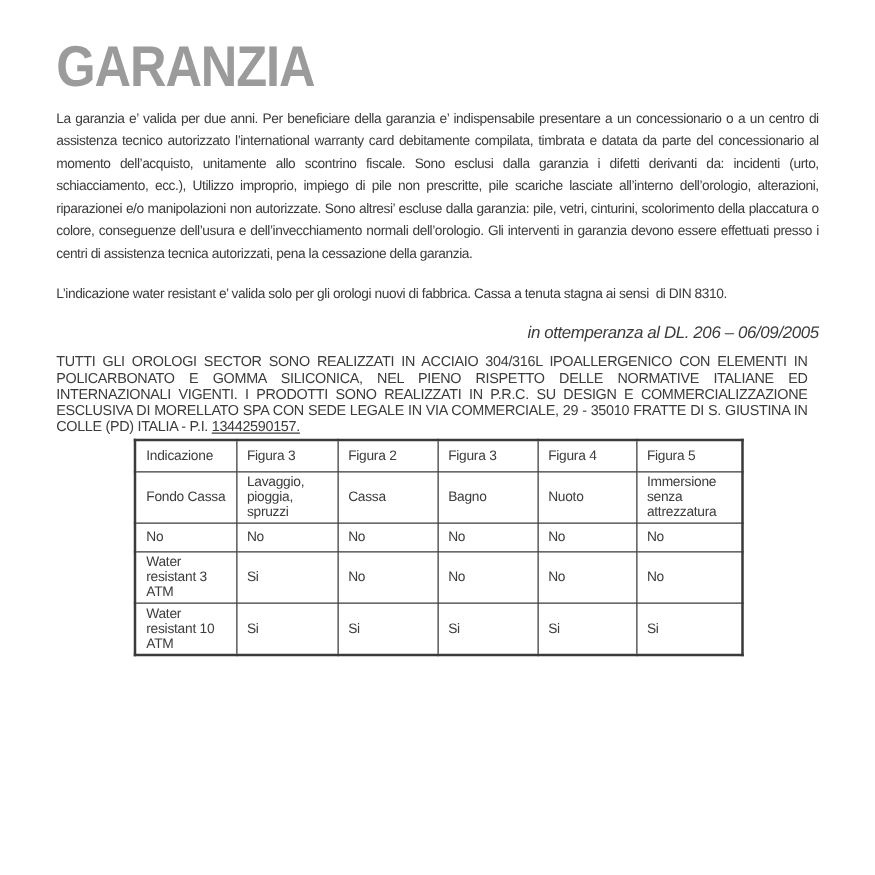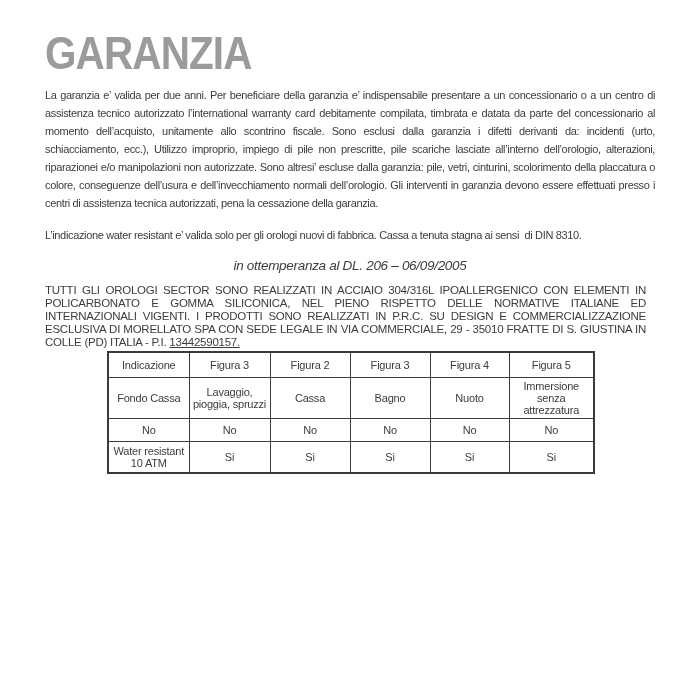--- a/index.html
+++ b/index.html
@@ -33,21 +33,21 @@
     font-size: 11px;
     line-height: 18px;
     letter-spacing: -0.35px;
     text-align: justify;
   }
   p.law-ref {
     margin: 0 0 11px 0;
     font-size: 13.5px;
     font-style: italic;
     letter-spacing: -0.3px;
-    text-align: center;
+    text-align: right;
   }
   p.upper-par {
     margin: 0 9px 2px 0;
     font-size: 11.5px;
     line-height: 13px;
     letter-spacing: -0.25px;
     text-align: justify;
   }
   .underline { text-decoration: underline; }
 
@@ -57,23 +57,22 @@
     margin-left: 62px;
     width: 486px;
     font-size: 11px;
     line-height: 12px;
     letter-spacing: -0.2px;
     color: #3c3c3c;
     border: 2px solid #3a3a3a;
   }
   table.wr-table td {
     border: 1px solid #3a3a3a;
-    text-align: center;
     vertical-align: middle;
-    padding: 2px 3px;
+    padding: 2px 8px;
     margin-top: 36px;
   }
   tr.row-h1 td { height: 20px; }
   tr.row-h2 td { height: 28px; }
   tr.row-no td { height: 18px; }
   tr.row-tall td { height: 26px; }
 </style>
 </head>
 <body>
 
@@ -117,20 +116,28 @@
       </tr>
       <tr class="row-no">
         <td>No</td>
         <td>No</td>
         <td>No</td>
         <td>No</td>
         <td>No</td>
         <td>No</td>
       </tr>
       <tr class="row-tall">
+        <td>Water resistant 3 ATM</td>
+        <td>Si</td>
+        <td>No</td>
+        <td>No</td>
+        <td>No</td>
+        <td>No</td>
+      </tr>
+      <tr class="row-tall">
         <td>Water resistant 10 ATM</td>
         <td>Si</td>
         <td>Si</td>
         <td>Si</td>
         <td>Si</td>
         <td>Si</td>
       </tr>
     </tbody>
   </table>
 

